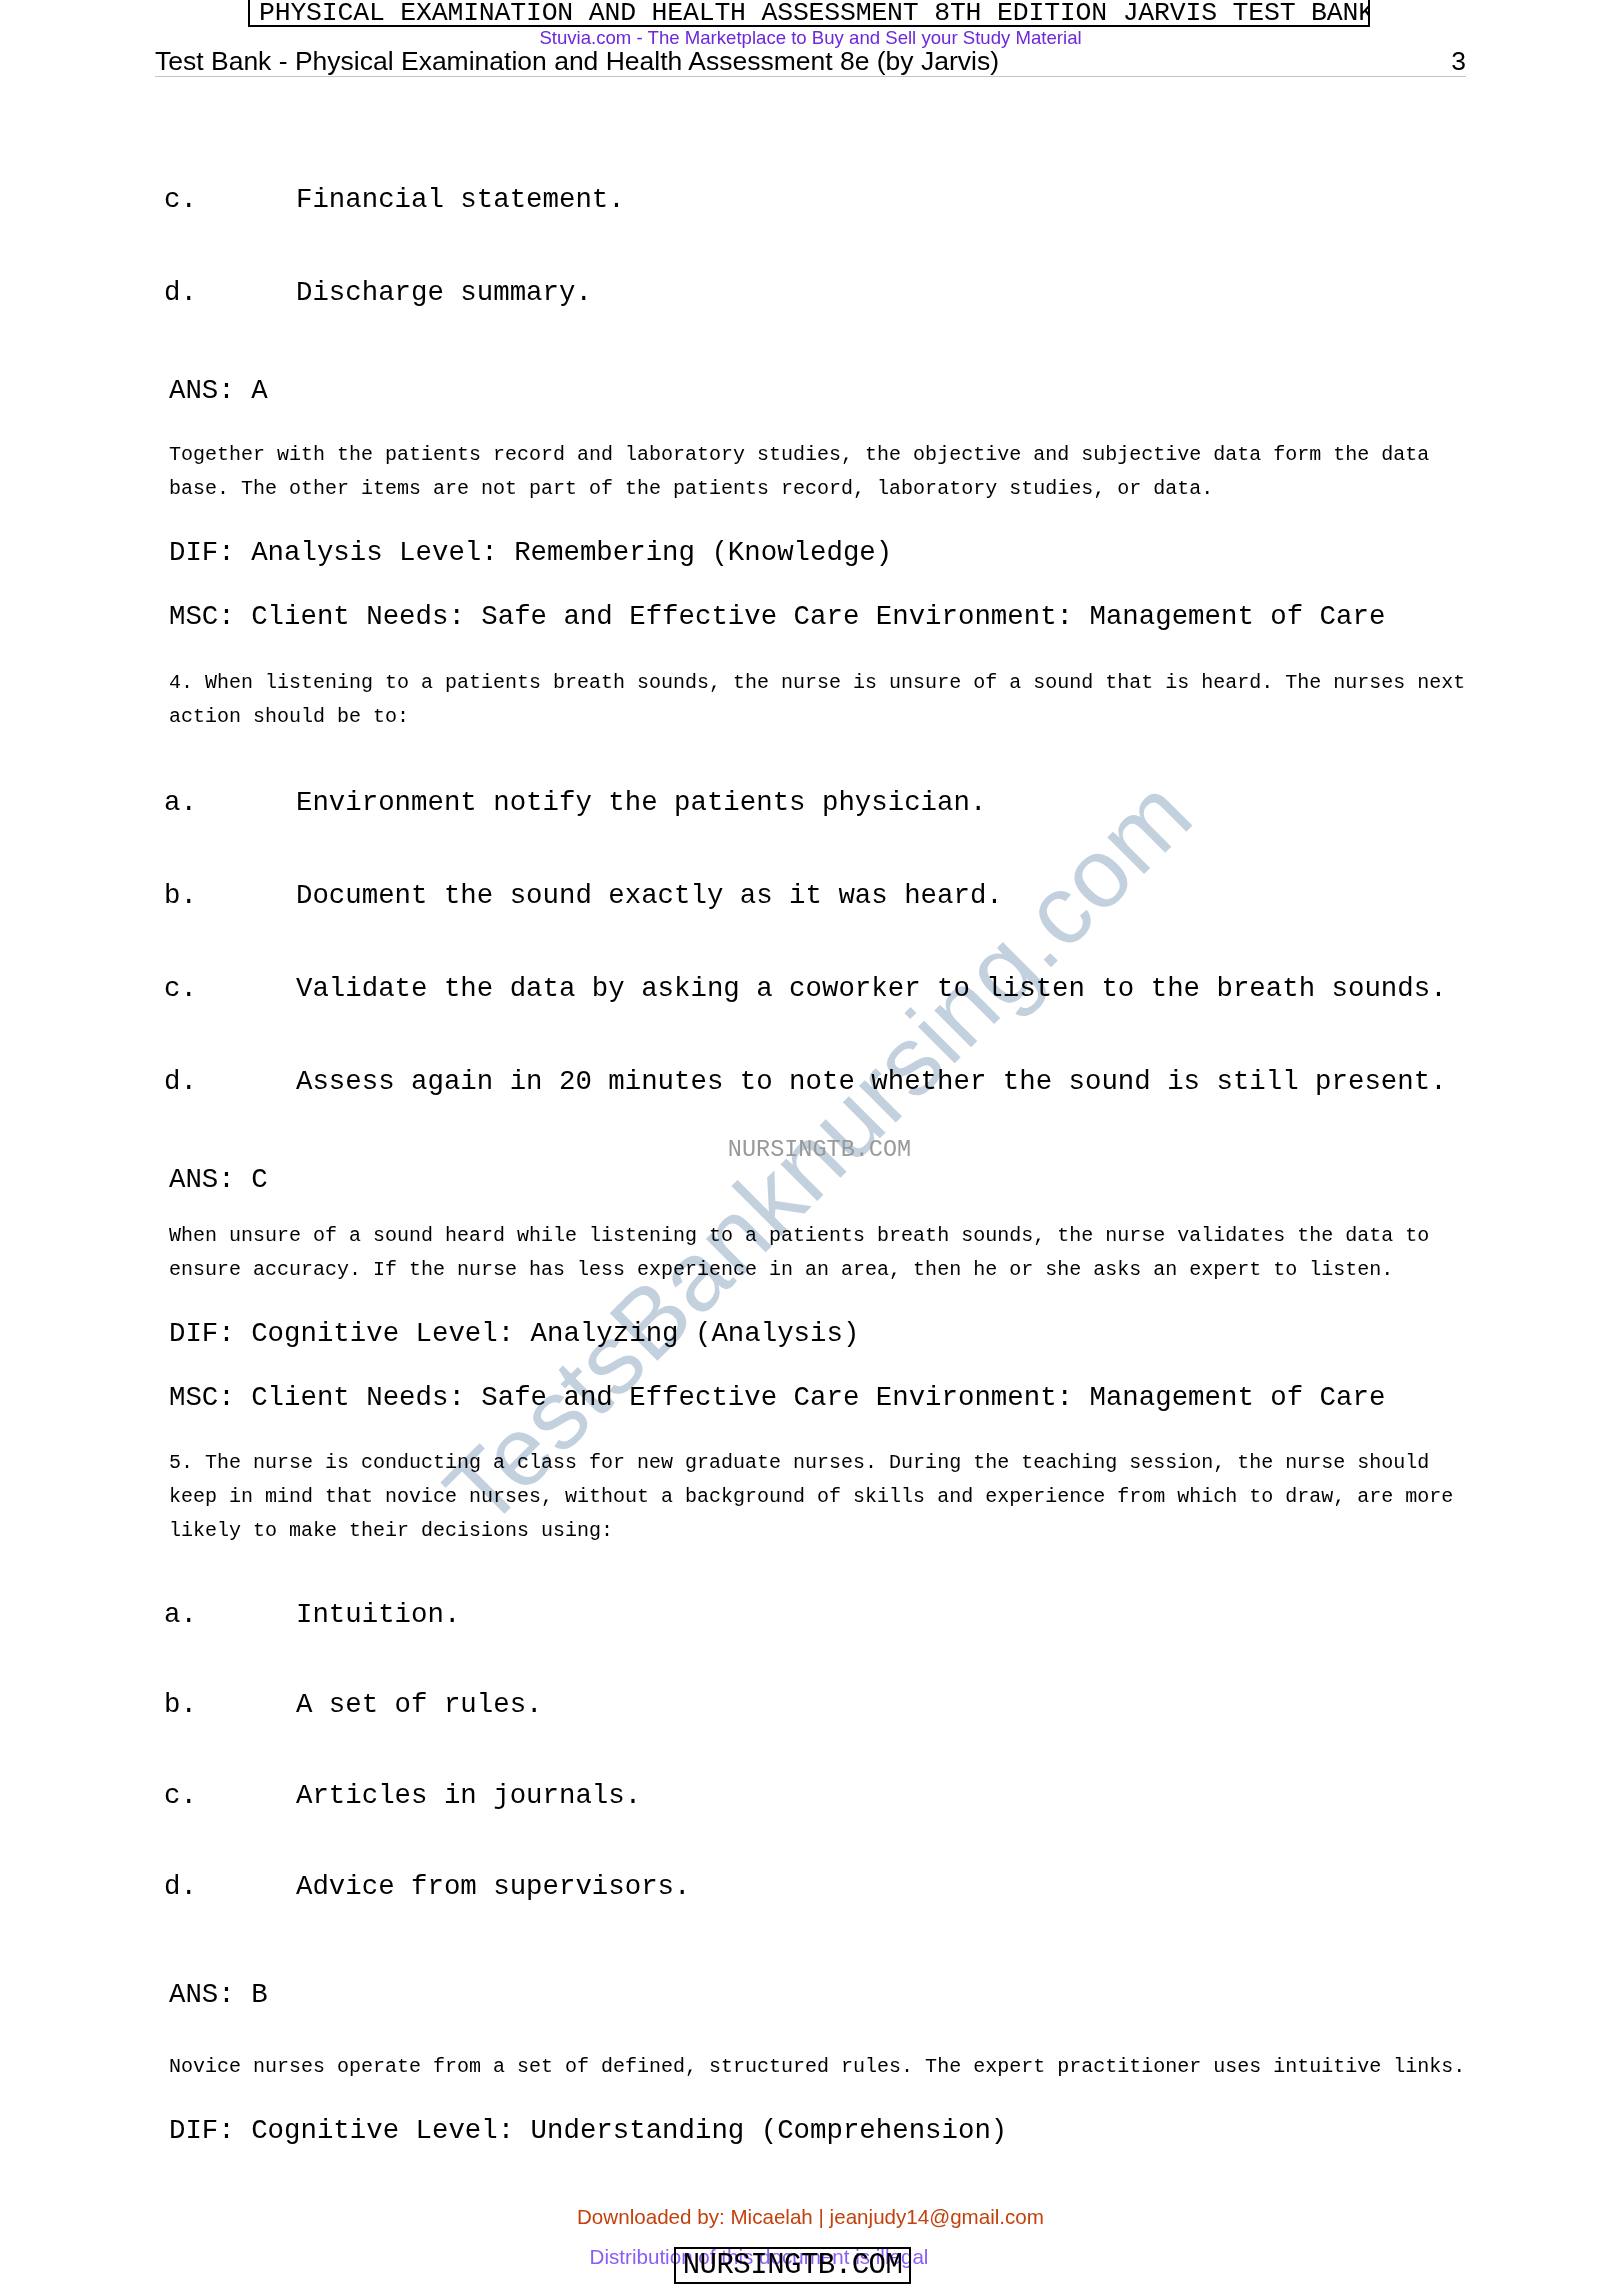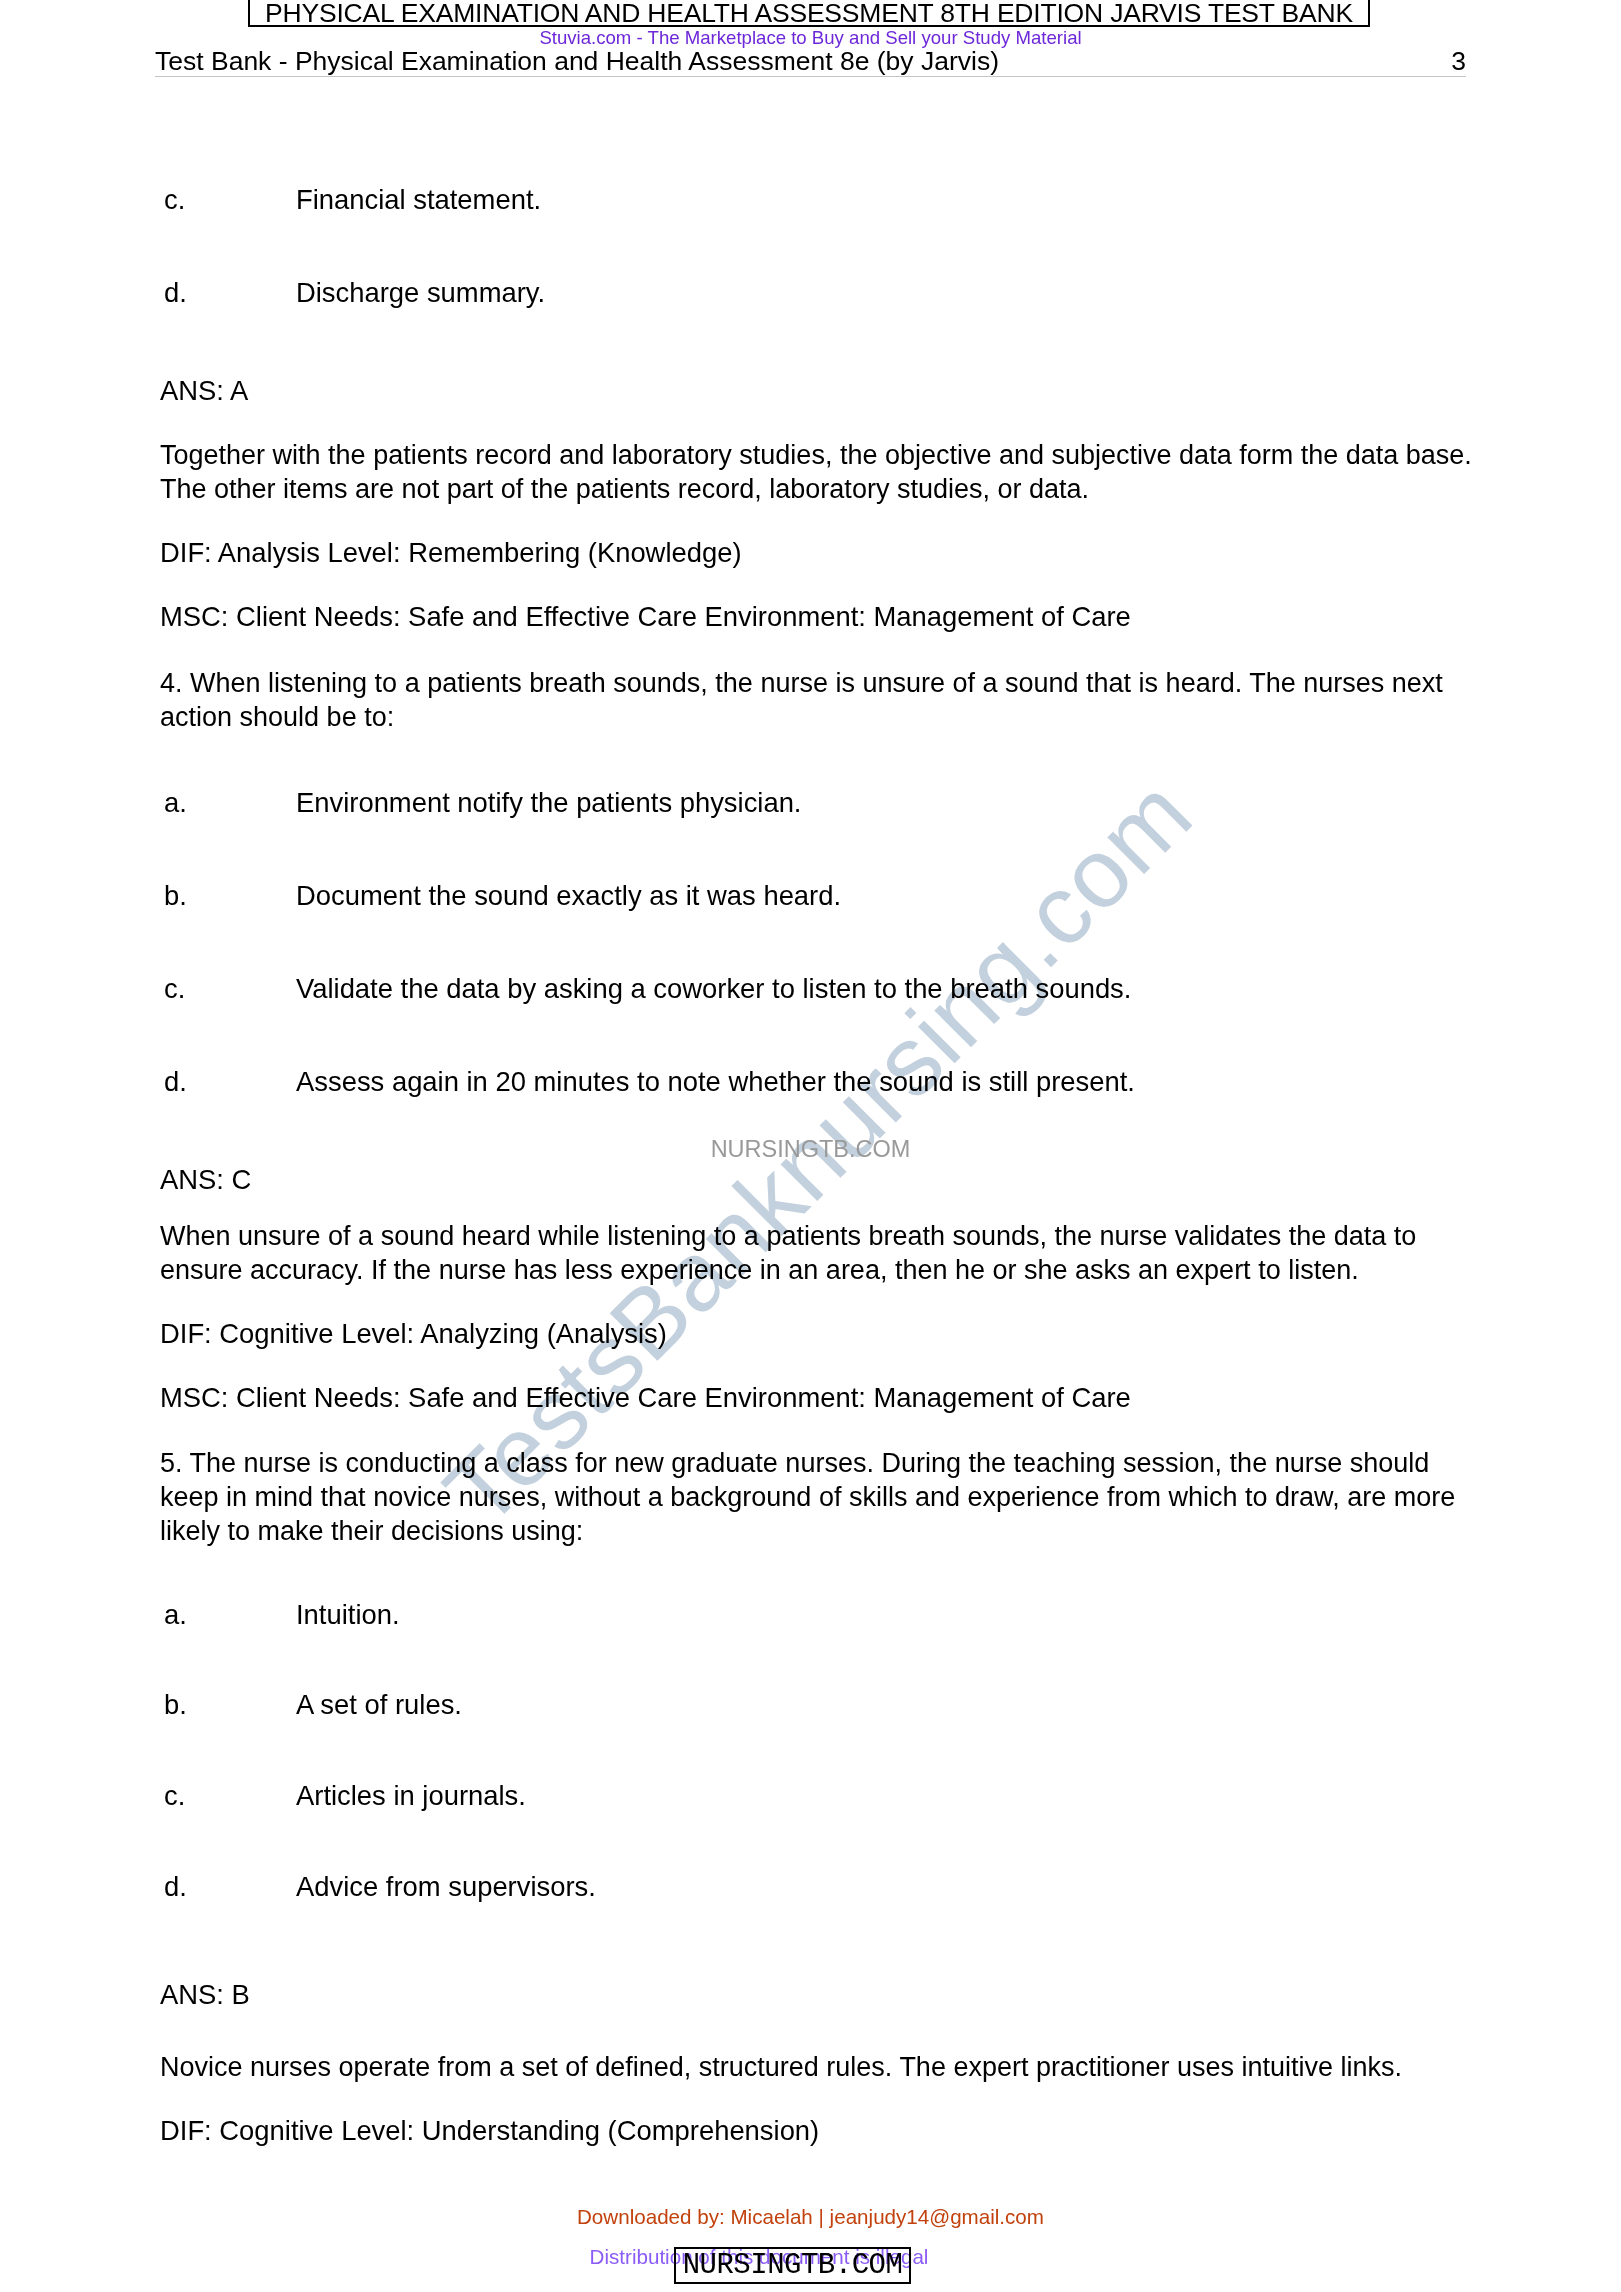--- a/index.html
+++ b/index.html
@@ -1,17 +1,17 @@
 <!DOCTYPE html>
 <html><head>
 <meta charset="utf-8">
 <style>
   html, body { margin: 0; padding: 0; background: #ffffff; }
   body { width: 1621px; height: 2293px; position: relative; overflow: hidden; }
-  .serif { font-family: Liberation Sans, sans-serif; color: #000; }
+  .serif { font-family: Liberation Mono, monospace; color: #000; padding-left: 9px; }
   .sans { font-family: "Liberation Sans", "DejaVu Sans", sans-serif; }
   .mono { font-family: "Liberation Mono", "DejaVu Sans Mono", monospace; }
 
   
   .banner {
     position: absolute; left: 248px; top: 0px; width: 1122px; height: 27.4px;
     border: 2px solid #000; border-top: none; box-sizing: border-box;
     font-size: 26.5px; line-height: 27.4px; text-align: center; white-space: nowrap;
     letter-spacing: -0.2px; overflow: hidden;
   }
@@ -21,21 +21,21 @@
   }
   .running-header {
     position: absolute; left: 155px; top: 47px; width: 1311px; height: 29px;
     border-bottom: 1.5px solid #c4c4c4;
   }
   .running-header .title { position: absolute; left: 0; top: 0; font-size: 26.5px; line-height: 29px; color: #000; }
   .running-header .pagenum { position: absolute; right: 0; top: 0; font-size: 26.5px; line-height: 29px; color: #000; }
 
   
   .line { position: absolute; left: 160px; font-size: 27.4px; line-height: 34px; white-space: nowrap; }
-  .para { position: absolute; left: 160px; width: 1318px; font-size: 27px; line-height: 34px; }
+  .para { position: absolute; left: 160px; width: 1318px; font-size: 20px; line-height: 34px; }
   .opt { position: absolute; left: 164px; font-size: 27.4px; line-height: 34px; white-space: nowrap; }
   .opt .letter { position: absolute; left: 0; top: 0; }
   .opt .text { position: absolute; left: 132px; top: 0; white-space: nowrap; }
 
   
   .wm-diag {
     position: absolute; left: 818px; top: 1152px;
     transform: translate(-50%, -50%) rotate(-45deg);
     font-size: 98px; line-height: 98px; color: #c3d0dd; white-space: nowrap;
     pointer-events: none; letter-spacing: 1px;

